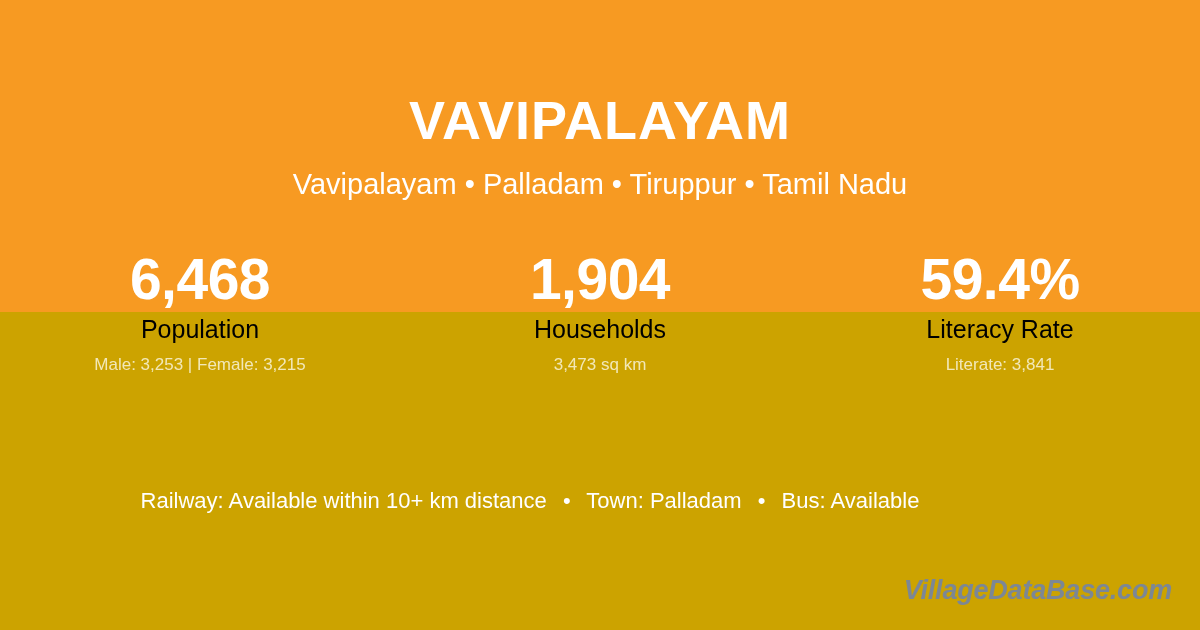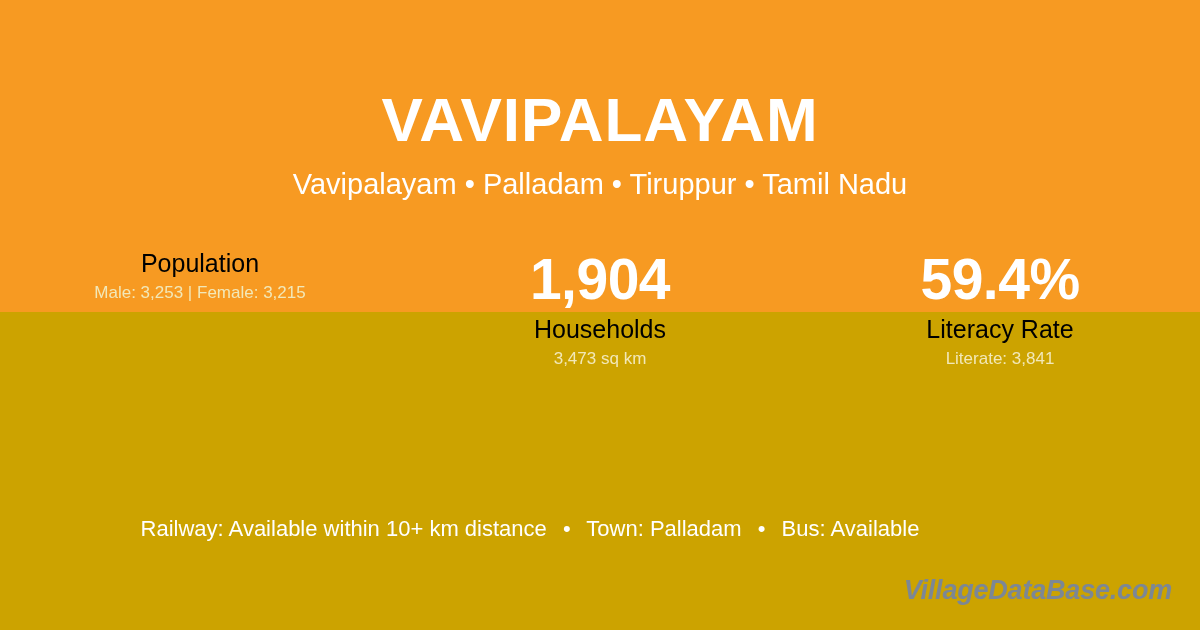--- a/index.html
+++ b/index.html
@@ -30,21 +30,21 @@
     width:1200px;
     height:312px;
     background:#f79a22;
   }
 
   .village-title {
     position:absolute;
     left:0; top:78px;
     width:1200px;
     text-align:center;
-    font-size:62px;
+    font-size:54px;
     line-height:84px;
     font-weight:bold;
     color:#ffffff;
     letter-spacing:1px;
     font-family:"Liberation Sans", sans-serif;
   }
 
   .village-subtitle {
     position:absolute;
     left:0; top:166px;
@@ -85,32 +85,32 @@
     line-height:34px;
     font-weight:normal;
     color:#000000;
   }
 
   .stat-sub {
     font-size:17px;
     line-height:26px;
     font-weight:normal;
     color:#f2e8b8;
+    margin-top:6px;
   }
 
   
   .infra {
     position:absolute;
     left:0; top:486px;
     width:1060px;
     text-align:center;
     font-size:22px;
     line-height:30px;
     color:#ffffff;
-    margin-top:28px;
   }
 
   .infra .sep { padding:0 10px; }
 
   
   .footer {
     position:absolute;
     left:0; top:570px;
     width:1200px;
     height:48px;
@@ -144,20 +144,21 @@
 
   <div class="hero"></div>
 
   <div class="village-title">VAVIPALAYAM</div>
 
   <div class="village-subtitle">Vavipalayam  •  Palladam  •  Tiruppur  •  Tamil Nadu</div>
 
   <div class="stats">
 
     <div class="stat">
+      <div class="stat-value">6,468</div>
       <div class="stat-label">Population</div>
       <div class="stat-sub">Male: 3,253 | Female: 3,215</div>
     </div>
 
     <div class="stat">
       <div class="stat-value">1,904</div>
       <div class="stat-label">Households</div>
       <div class="stat-sub">3,473 sq km</div>
     </div>
 

